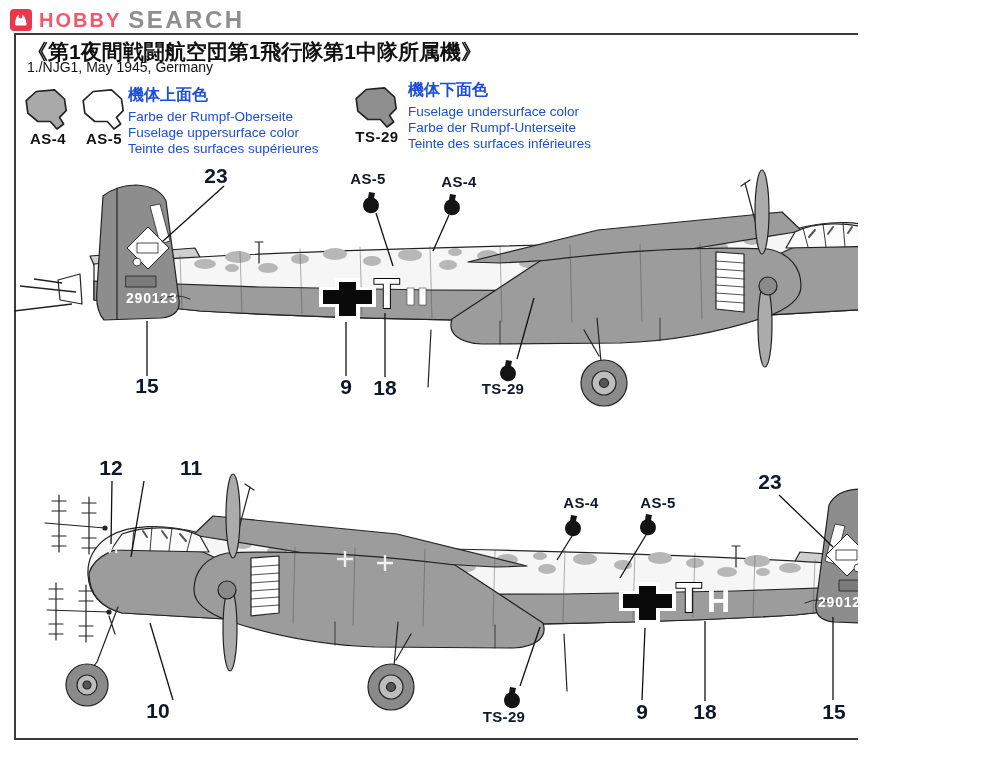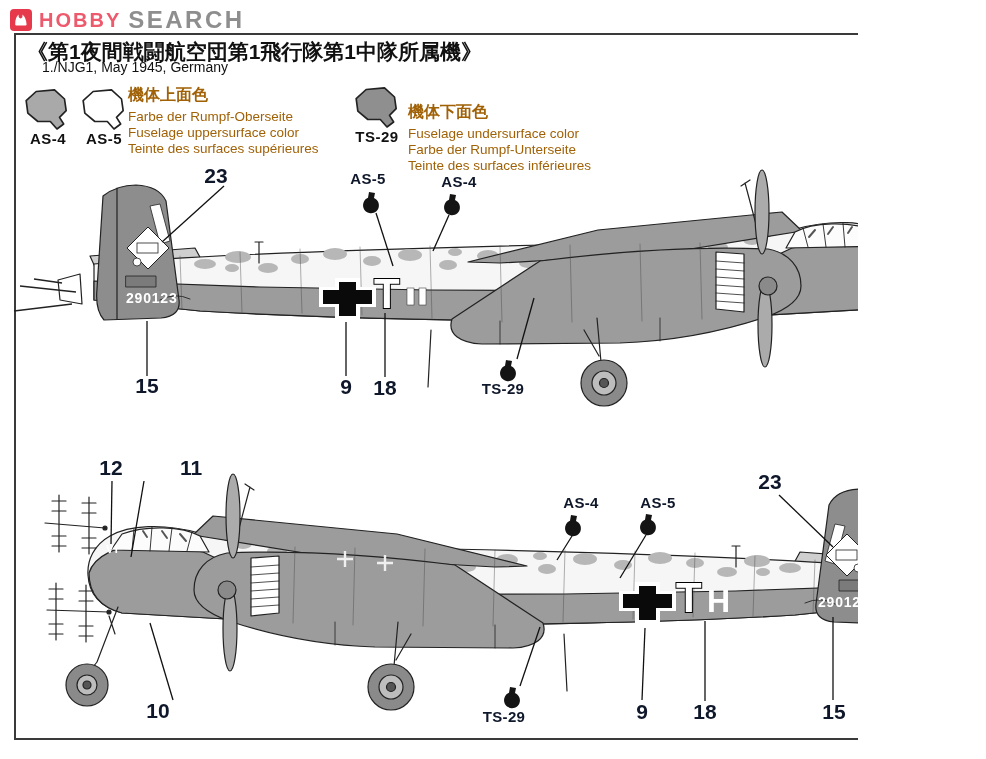--- a/index.html
+++ b/index.html
@@ -10,27 +10,27 @@
   .logo { position:absolute; left:10px; top:6px; display:flex; align-items:center; gap:7px; z-index:5; }
   .logo-icon { width:22px; height:22px; }
   .logo-hobby  { color:#ee5a6d; font-weight:bold; font-size:20px; letter-spacing:2px; }
   .logo-search { color:#8e8e8e; font-weight:bold; font-size:24px; letter-spacing:2.5px; }
 
   
   .sheet { position:absolute; left:14px; top:33px; width:954px; height:703px;
            border:2px solid #3a3a3a; background:#fff; z-index:1; }
 
   .hdr-jp { position:absolute; left:27px; top:38px; font-size:21px; font-weight:bold; color:#111; z-index:4; }
-  .hdr-en { position:absolute; left:42px; top:59px; font-size:14px; color:#111; z-index:4; }
+  .hdr-en { position:absolute; left:27px; top:59px; font-size:14px; color:#111; z-index:4; }
 
   
   .swatch { position:absolute; z-index:4; }
   .sw-label { position:absolute; transform:translate(-50%,0); font-size:15px; font-weight:bold;
               color:#111; letter-spacing:0.5px; z-index:4; white-space:nowrap; }
-  .leg-col { position:absolute; z-index:4; color:#a16207; }
+  .leg-col { position:absolute; z-index:4; color:#1d4ed8; }
   .leg-title { font-size:16px; font-weight:bold; margin-bottom:3px; }
   .leg-line  { font-size:13.5px; line-height:16px; }
 
   
   .art { position:absolute; left:0; top:0; z-index:2; pointer-events:none; }
   .art text { font-family:"Liberation Sans","DejaVu Sans",sans-serif; }
   .serial { font-size:14px; font-weight:bold; fill:#fff; letter-spacing:0.8px; }
   .nosecode { font-size:11px; font-weight:bold; fill:#fff; letter-spacing:1.5px; }
   .ltr-t { font-size:42px; font-weight:bold; fill:#fff; stroke:#000; stroke-width:2; paint-order:stroke; }
   .ltr-h { font-size:32px; font-weight:bold; fill:#fff; }
@@ -71,21 +71,21 @@
   <div class="sw-label" style="left:48px;  top:130px;">AS-4</div>
   <div class="sw-label" style="left:104px; top:130px;">AS-5</div>
   <div class="sw-label" style="left:377px; top:128px;">TS-29</div>
 
   <div class="leg-col" style="left:128px; top:85px;">
     <div class="leg-title">機体上面色</div>
     <div class="leg-line">Farbe der Rumpf-Oberseite</div>
     <div class="leg-line">Fuselage uppersurface color</div>
     <div class="leg-line">Teinte des surfaces supérieures</div>
   </div>
-  <div class="leg-col" style="left:408px; top:102px;">
+  <div class="leg-col" style="left:408px; top:80px;">
     <div class="leg-title">機体下面色</div>
     <div class="leg-line">Fuselage undersurface color</div>
     <div class="leg-line">Farbe der Rumpf-Unterseite</div>
     <div class="leg-line">Teinte des surfaces inférieures</div>
   </div>
 
   <svg class="art" width="986" height="759" viewBox="0 0 986 759">
     <defs>
 
       <g id="sprayicon">

